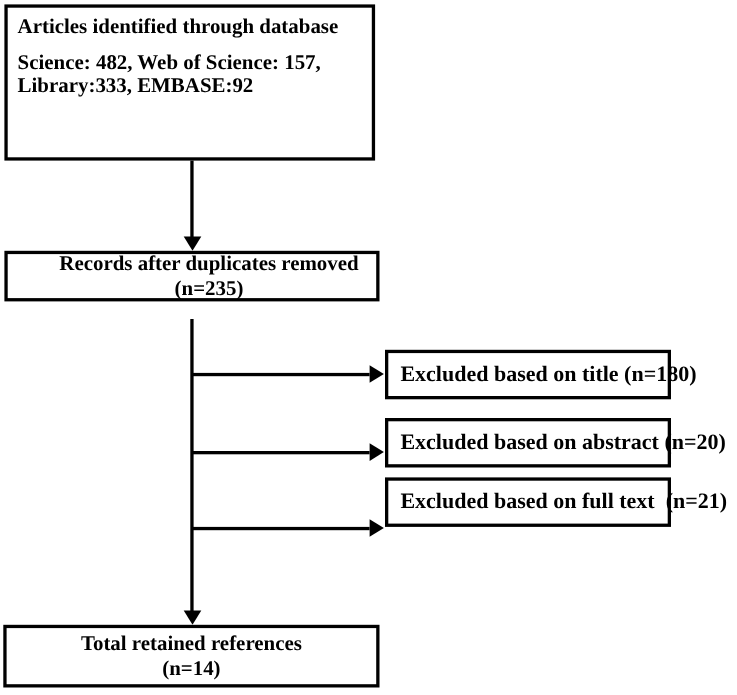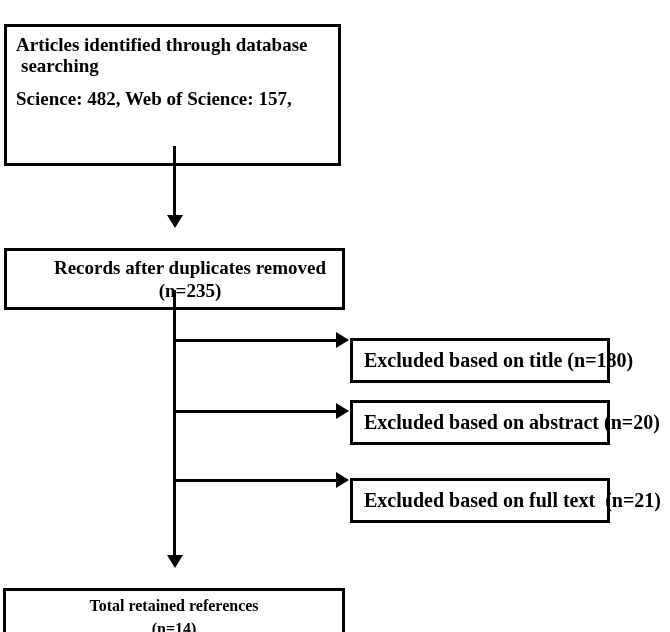--- a/index.html
+++ b/index.html
@@ -15,66 +15,65 @@
     font-family: "Liberation Serif", serif;
     font-weight: bold;
     color: #000000;
     overflow: hidden;
   }
   .box {
     position: absolute;
     border: 3px solid #000000;
     box-sizing: border-box;
     background: #ffffff;
-    margin-top: 20px;
   }
   .txtline { white-space: pre; }
 
   
   .box-identification {
     left: 4px; top: 4px;
     width: 337px; height: 142px;
     padding: 7px 0 0 9px;
     font-size: 19px;
     line-height: 21px;
   }
   .box-identification .indent { padding-left: 5px; }
   .para-gap { height: 12px; }
 
   
   .box-duplicates {
     left: 4px; top: 228px;
-    width: 341px; height: 62px;
+    width: 341px; height: 46px;
     display: flex; flex-direction: column;
     justify-content: center; align-items: center;
     text-align: center;
     font-size: 19px; line-height: 23px; padding-left: 31px;
   }
 
   
   .box-total {
     left: 3px; top: 568px;
     width: 342px; height: 57px;
     display: flex; flex-direction: column;
     justify-content: center; align-items: center;
     text-align: center;
-    font-size: 16px; line-height: 23px;
+    font-size: 19px; line-height: 23px;
   }
 
   
   .box-excluded {
     left: 350px;
     width: 260px; height: 45px;
     display: flex; align-items: center;
     padding-left: 11px;
     font-size: 20px;
   }
   .box-excluded-title    { top: 318px; }
   .box-excluded-abstract { top: 380px; }
-  .box-excluded-fulltext { top: 458px; }
+  .box-excluded-fulltext { top: 434px; }
 
   
   .vline {
     position: absolute;
     width: 3px;
     background: #000000;
   }
   .hline {
     position: absolute;
     height: 3px;
@@ -95,23 +94,23 @@
     border-left: 13px solid #000000;
   }
 </style>
 </head>
 <body>
 
 <div class="canvas">
 
   <div class="box box-identification">
     <div class="txtline">Articles identified through database</div>
-    <div class="txtline indent">searching</div>
     <div class="para-gap"></div>
     <div class="txtline">Science: 482, Web of Science: 157,</div>
+    <div class="txtline">Library:333, EMBASE:92</div>
   </div>
 
   <div class="vline" style="left:173px; top:146px; height:70px;"></div>
   <div class="head-down" style="left:167px; top:215px;"></div>
 
   <div class="box box-duplicates">
     <div class="txtline">Records after duplicates removed</div>
     <div class="txtline">(n=235)</div>
   </div>
 

